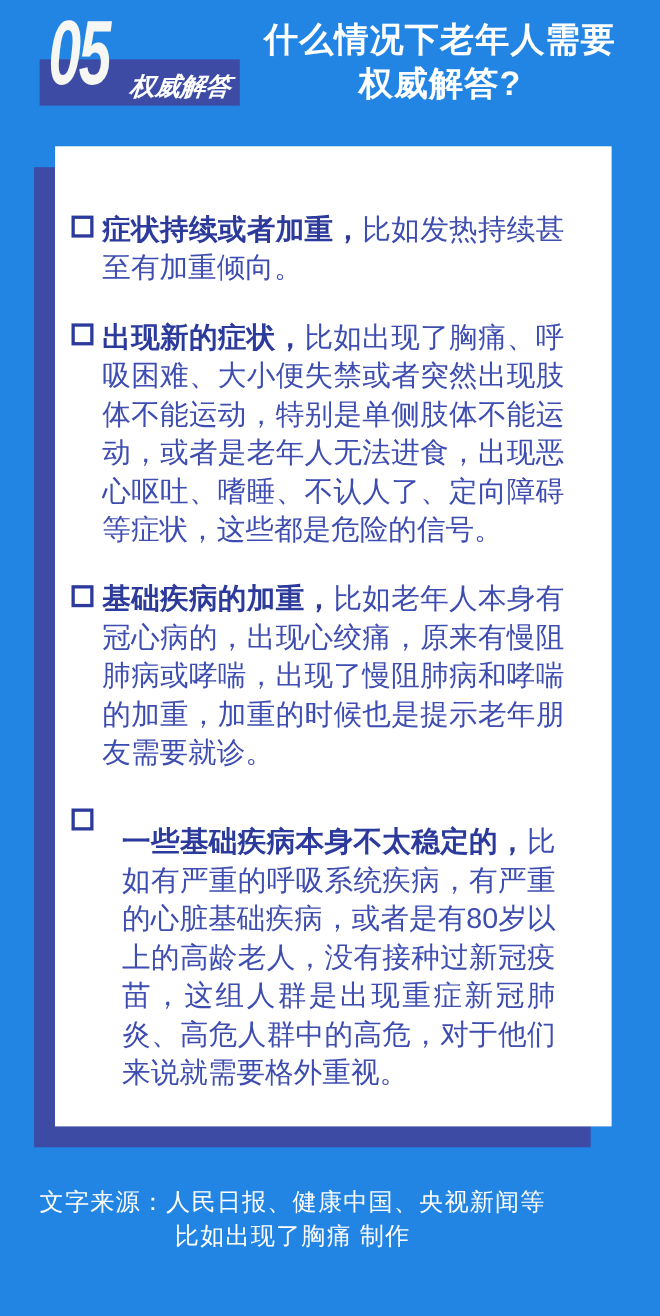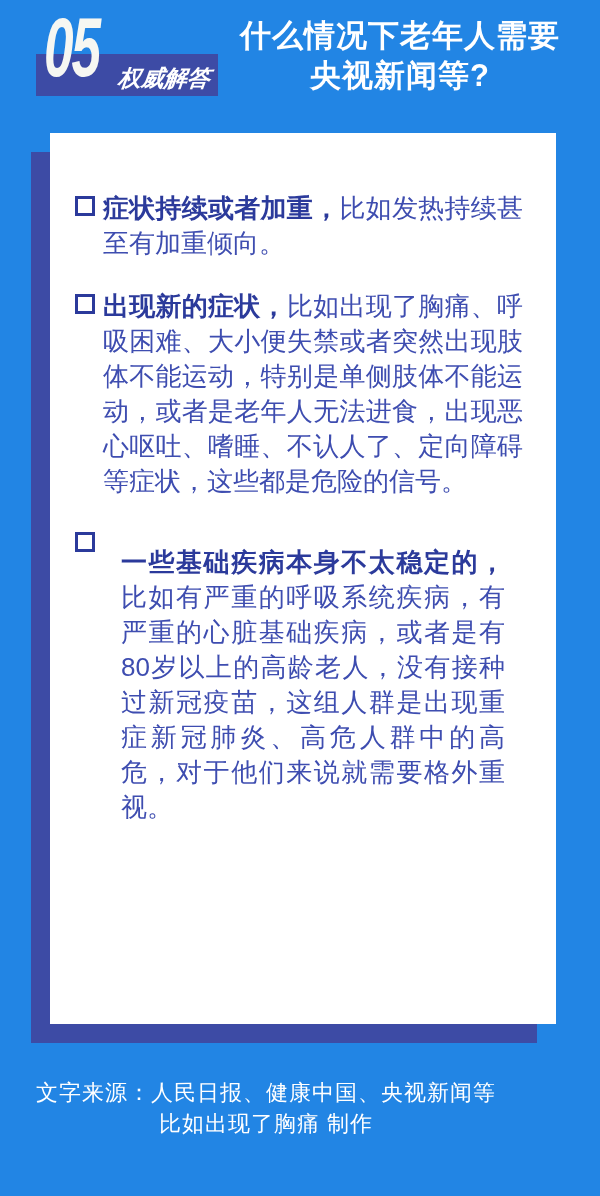--- a/index.html
+++ b/index.html
@@ -34,21 +34,21 @@
     color:#ffffff;font-size:31px;font-weight:bold;line-height:40px;
     letter-spacing:1px;
     text-align:center;
   }
   
   .card{
     position:absolute;left:50px;top:133px;width:506px;height:891px;
     background:#ffffff;
     box-shadow:-19px 19px 0 0 #3d4ba5;
     box-sizing:border-box;
-    padding:58px 33px 0 25px;
+    padding:58px 33px 0 15px;
   }
   .item{display:flex;margin-bottom:28px;}
   .cb{
     flex:none;width:20px;height:20px;box-sizing:border-box;
     border:3px solid #2b3a9b;margin:5px 8px 0 0;background:#ffffff;
   }
   .item-text{
     width:420px;font-size:26px;line-height:35px;color:#3e4db0;
     text-align:justify;
   }
@@ -65,40 +65,46 @@
 
 <div class="poster">
 
   <div>
     <div class="badge">
       <span class="badge-label">权威解答</span>
     </div>
     <div class="big-number">05</div>
     <div class="title">
       <div>什么情况下老年人需要</div>
-      <div>央视新闻等?</div>
+      <div>权威解答?</div>
     </div>
   </div>
 
   <div class="card">
 
     <div class="item">
       <span class="cb"></span>
       <p class="item-text" style="margin:0">
         <span class="lead">症状持续或者加重，</span><span>比如发热持续甚至有加重倾向。</span>
       </p>
     </div>
 
     <div class="item">
       <span class="cb"></span>
       <p class="item-text" style="margin:0">
         <span class="lead">出现新的症状，</span><span>比如出现了胸痛、呼吸困难、大小便失禁或者突然出现肢体不能运动，特别是单侧肢体不能运动，或者是老年人无法进食，出现恶心呕吐、嗜睡、不认人了、定向障碍等症状，这些都是危险的信号。</span>
       </p>
     </div>
 
+    <div class="item">
+      <span class="cb"></span>
+      <p class="item-text" style="margin:0">
+        <span class="lead">基础疾病的加重，</span><span>比如老年人本身有冠心病的，出现心绞痛，原来有慢阻肺病或哮喘，出现了慢阻肺病和哮喘的加重，加重的时候也是提示老年朋友需要就诊。</span>
+      </p>
+    </div>
 
     <div class="item">
       <span class="cb"></span>
       <p class="item-text" style="margin:18px">
         <span class="lead">一些基础疾病本身不太稳定的，</span><span>比如有严重的呼吸系统疾病，有严重的心脏基础疾病，或者是有80岁以上的高龄老人，没有接种过新冠疫苗，这组人群是出现重症新冠肺炎、高危人群中的高危，对于他们来说就需要格外重视。</span>
       </p>
     </div>
 
   </div>
 

